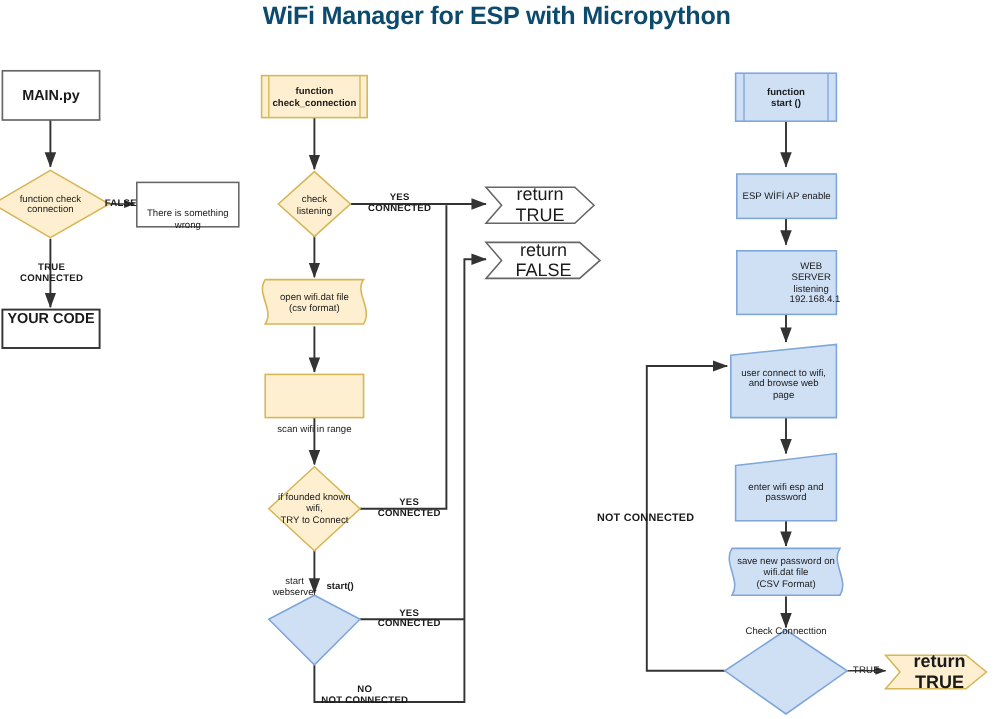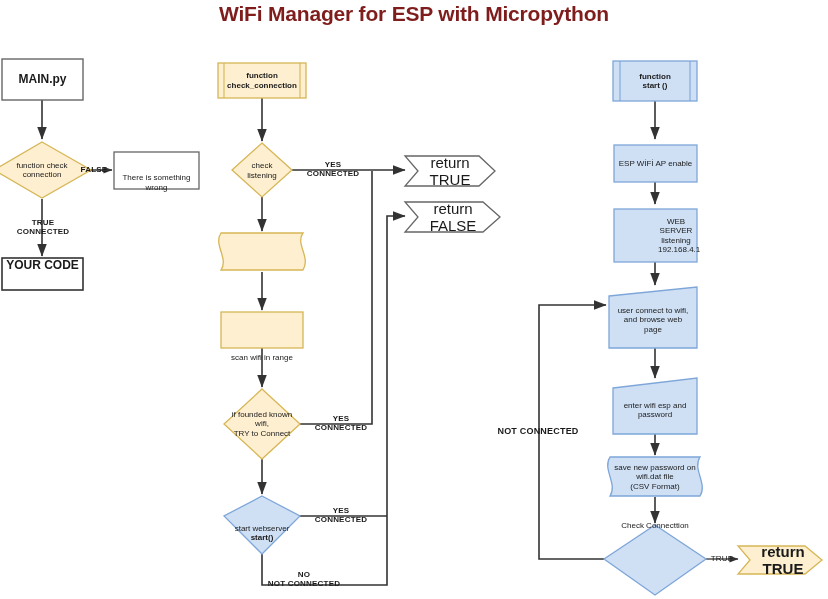--- a/index.html
+++ b/index.html
@@ -1,24 +1,24 @@
 <!DOCTYPE html>
 <html><head>
 <meta charset="utf-8">
 <style>
   html,body{margin:0;padding:0;background:#ffffff;}
   body{width:828px;height:599px;position:relative;overflow:hidden;
        font-family:"Liberation Sans","DejaVu Sans",sans-serif;color:#1a1a1a;}
   #canvas{position:absolute;left:0;top:0;width:828px;height:599px;}
   svg.layer{position:absolute;left:0;top:0;width:828px;height:599px;}
-  .node{position:absolute;display:flex;align-items:center;justify-content:flex-start;
+  .node{position:absolute;display:flex;align-items:center;justify-content:flex-end;
         text-align:center;line-height:1.15;box-sizing:border-box;}
   .node span{display:block;width:100%;padding:0 3px;box-sizing:border-box;white-space:pre-line;}
   .title{position:absolute;left:0;top:2px;width:828px;text-align:center;
-         font-size:21px;font-weight:bold;letter-spacing:-0.2px;color:#7f1d1d;}
+         font-size:21px;font-weight:bold;letter-spacing:-0.2px;color:#0c4a6e;}
   .lbl{position:absolute;text-align:center;font-size:8px;font-weight:bold;
        color:#1a1a1a;line-height:1.12;white-space:pre-line;letter-spacing:0.2px;}
   .t-sm{font-size:8px;}
   .t-md{font-size:15px;}
   .t-lg{font-size:12px;font-weight:bold;}
   .t-b{font-weight:bold;}
 </style>
 </head>
 <body>
 
@@ -102,21 +102,21 @@
 
   <div class="node t-lg" style="left:2px;top:59px;width:81px;height:41px;">
     <span>MAIN.py</span>
   </div>
 
   <div class="node t-sm" style="left:4px;top:156px;width:76px;height:28px;">
     <span>function check
 connection</span>
   </div>
 
-  <div class="lbl" style="left:74px;top:166px;width:40px;">FALSE</div>
+  <div class="lbl" style="left:74px;top:166px;width:40px;text-align:right;">FALSE</div>
 
   <div class="node t-sm" style="left:114px;top:164px;width:85px;height:37px;">
     <span>There is something
 wrong</span>
   </div>
 
   <div class="lbl" style="left:8px;top:219px;width:70px;">TRUE
 CONNECTED</div>
 
   <div class="node t-lg" style="left:2px;top:258px;width:81px;height:16px;">
@@ -137,35 +137,39 @@
 CONNECTED</div>
 
   <div class="node t-md" style="left:410px;top:160px;width:80px;height:22px;">
     <span>return TRUE</span>
   </div>
 
   <div class="node t-md" style="left:412px;top:206px;width:82px;height:22px;">
     <span>return FALSE</span>
   </div>
 
+  <div class="node t-sm" style="left:223px;top:238px;width:78px;height:28px;">
+    <span>open wifi.dat file
+(csv format)</span>
+  </div>
 
   <div class="node t-sm" style="left:221px;top:312px;width:82px;height:36px;margin-top:28px;">
     <span>scan wifi in range</span>
   </div>
 
   <div class="node t-sm" style="left:222px;top:405px;width:80px;height:38px;">
     <span>if founded known
 wifi,
 TRY to Connect</span>
   </div>
 
   <div class="lbl" style="left:306px;top:415px;width:70px;">YES
 CONNECTED</div>
 
-  <div class="node" style="left:224px;top:524px;width:76px;height:24px;flex-direction:column;">
+  <div class="node" style="left:224px;top:477px;width:76px;height:24px;flex-direction:row;">
     <span class="t-sm">start webserver</span>
     <span class="t-sm t-b">start()</span>
   </div>
 
   <div class="lbl" style="left:306px;top:507px;width:70px;">YES
 CONNECTED</div>
 
   <div class="lbl" style="left:250px;top:571px;width:108px;">NO
 NOT CONNECTED</div>
 

